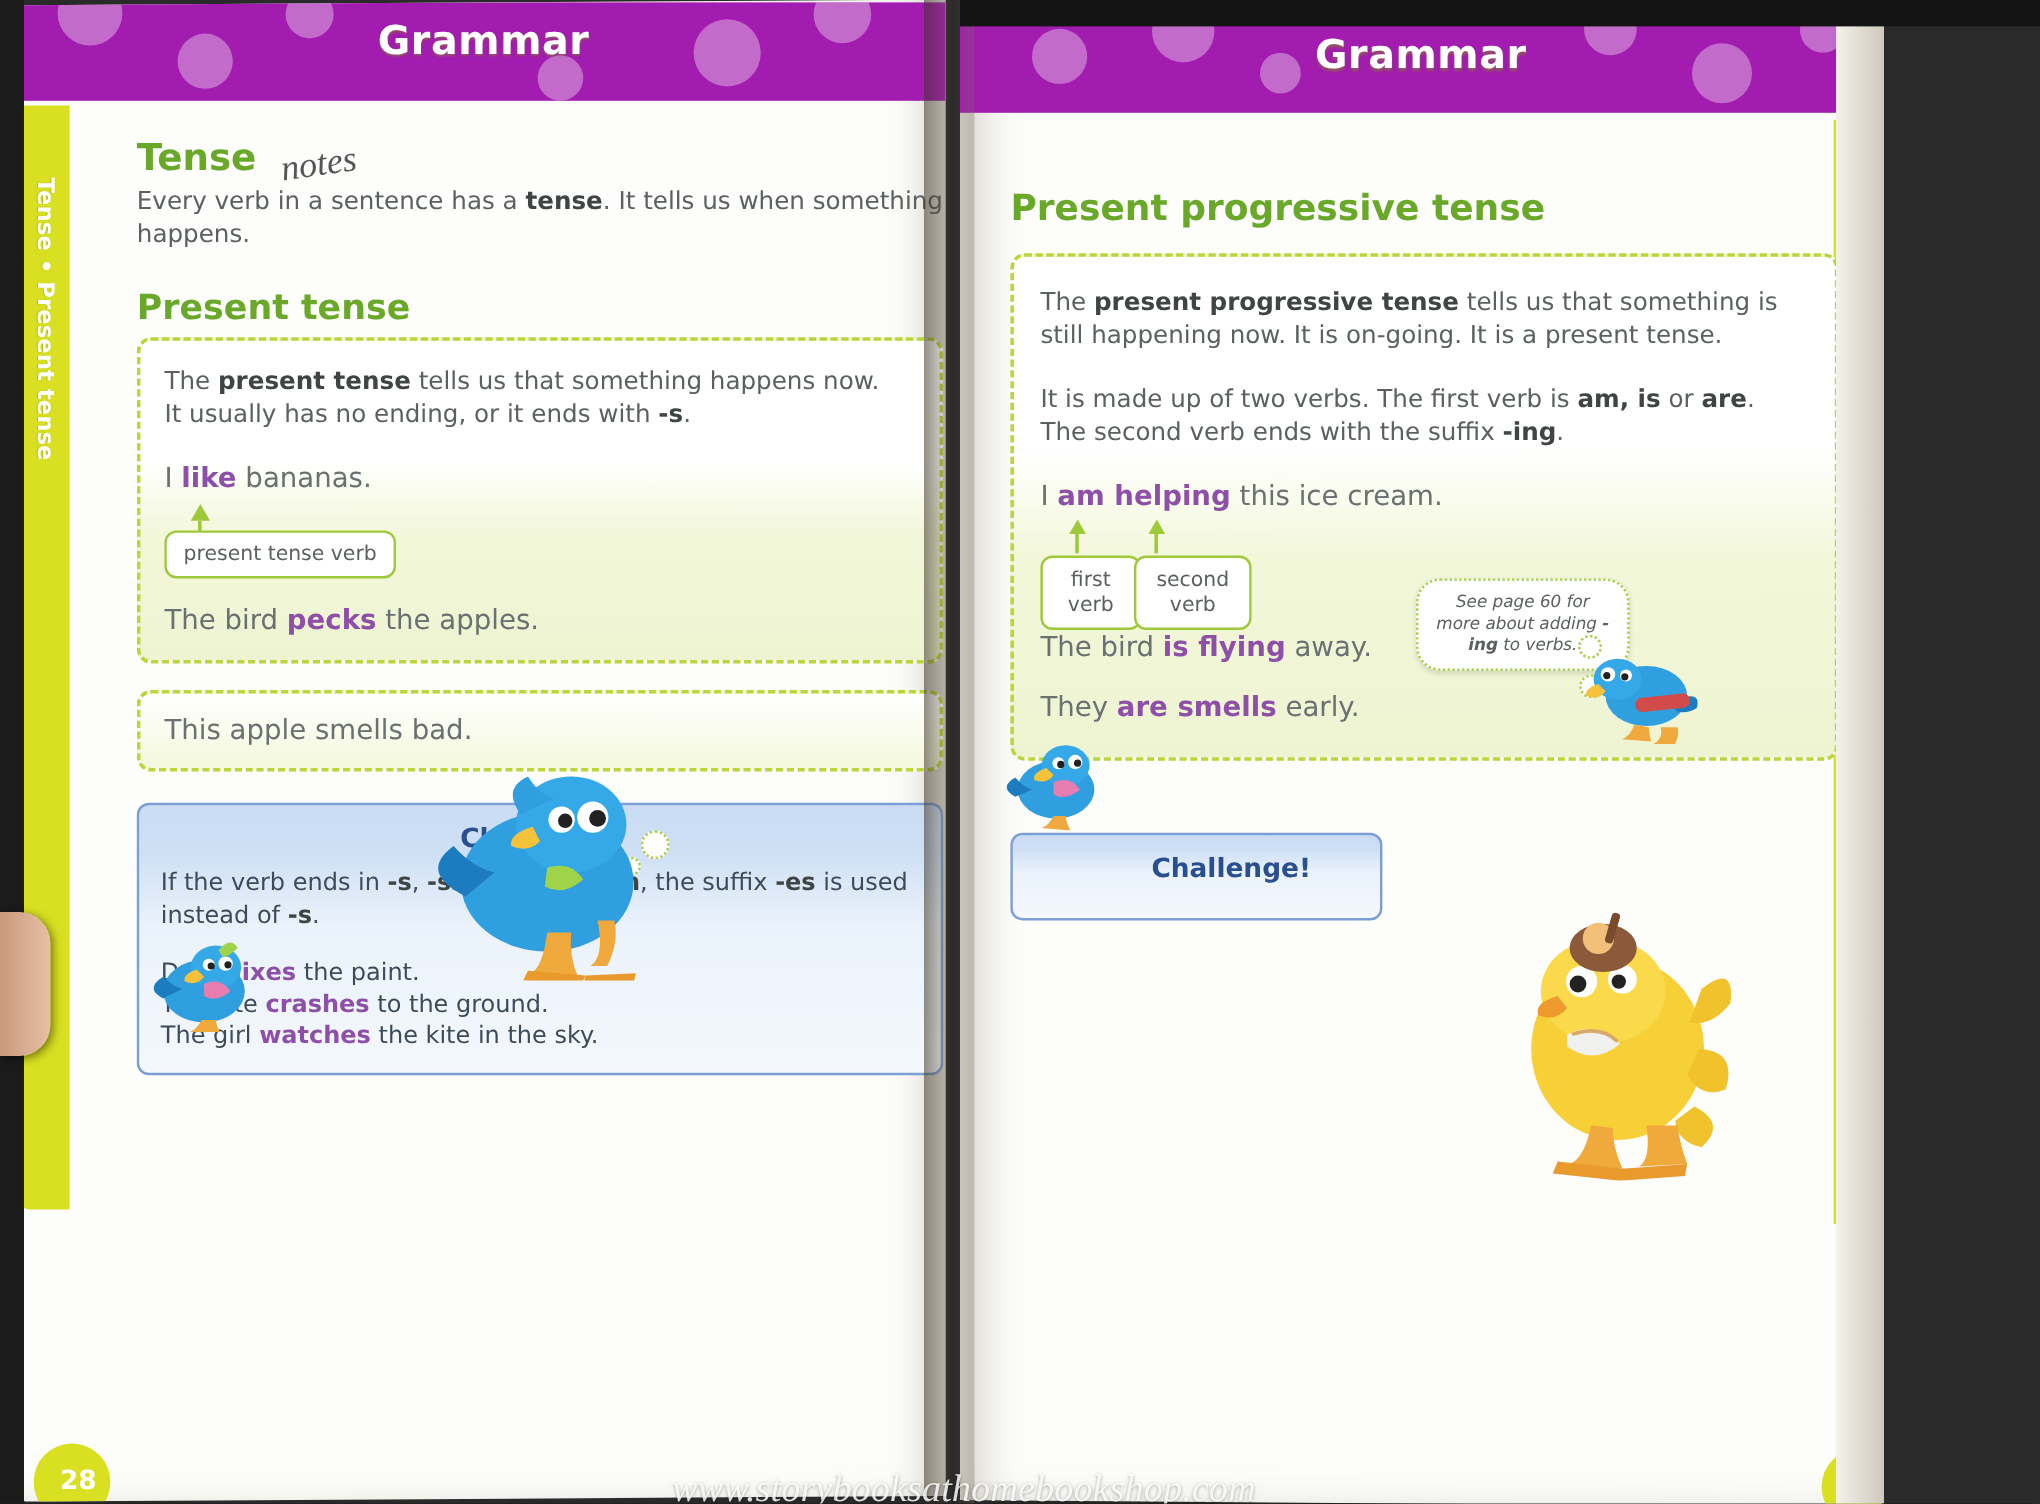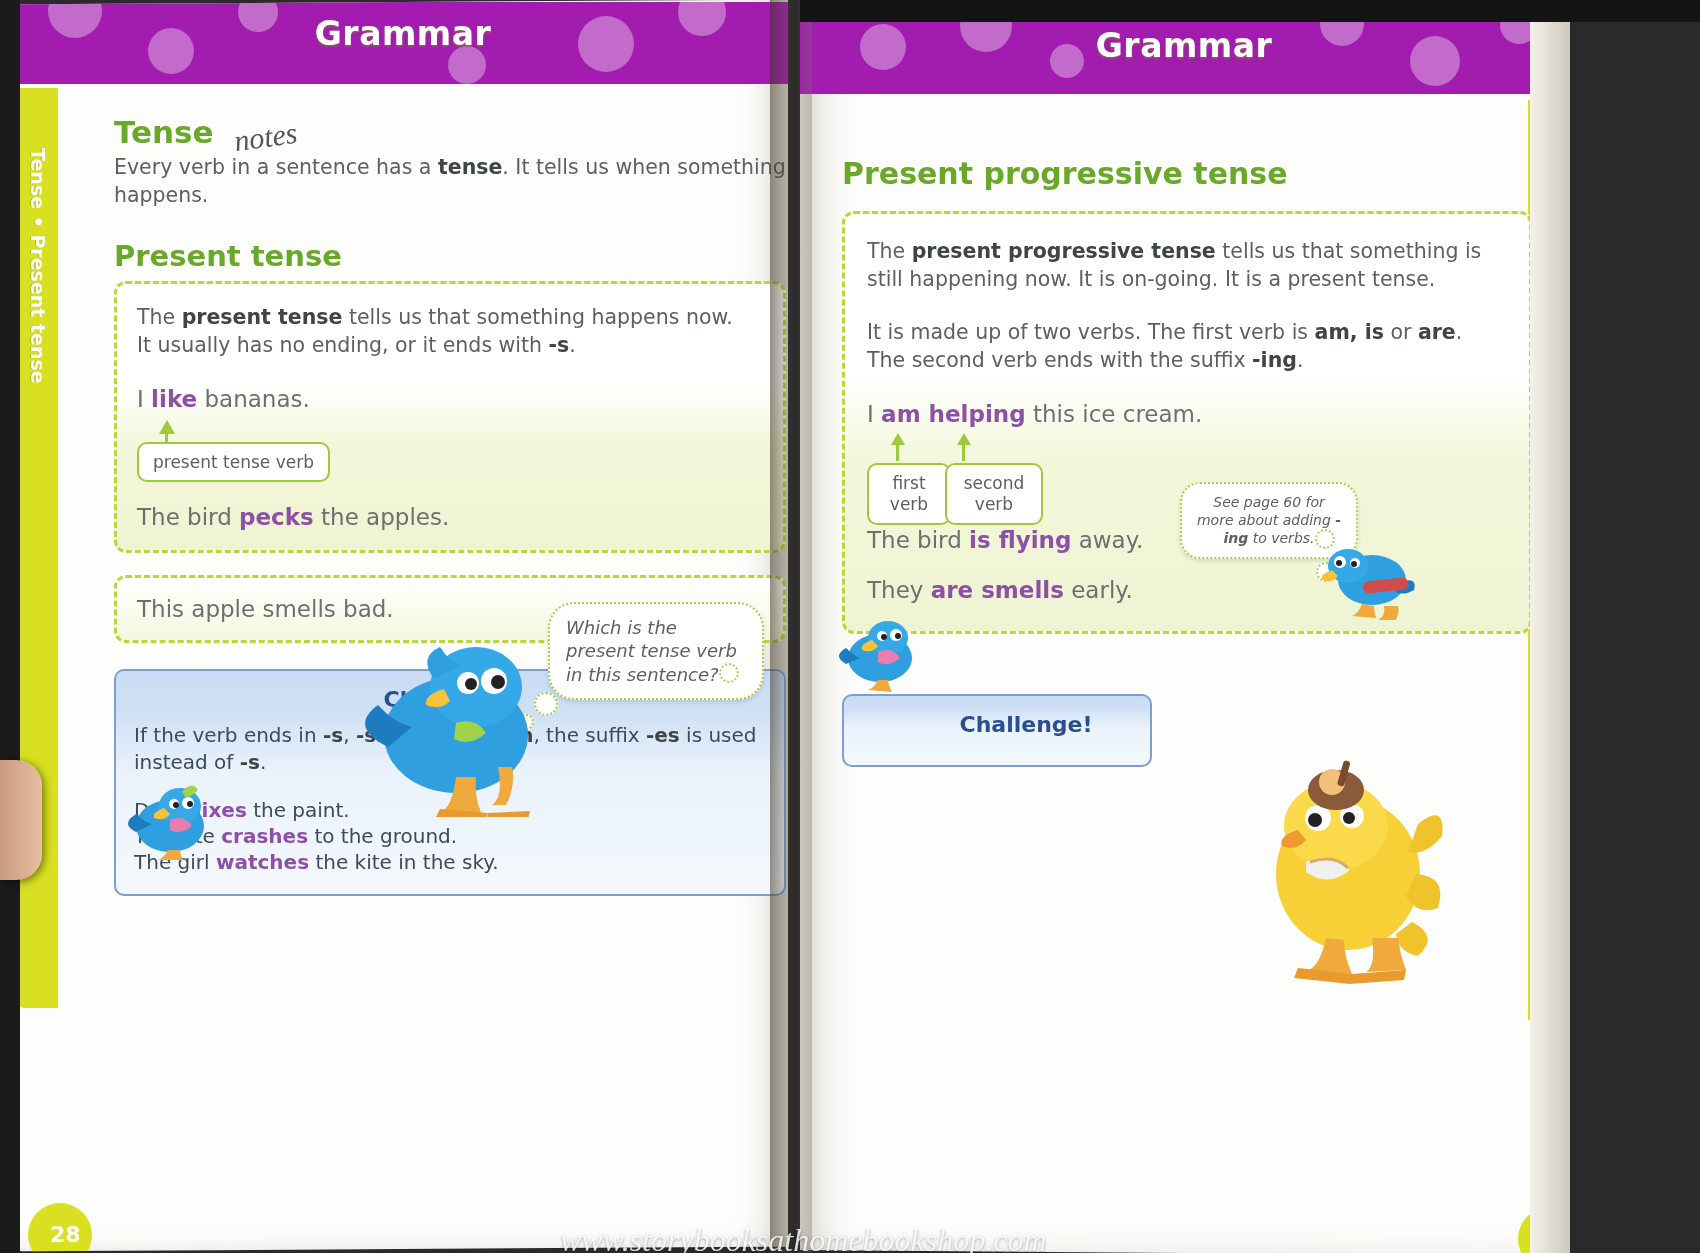--- a/index.html
+++ b/index.html
@@ -245,21 +245,20 @@
           </div>
           <div class="ex" style="color:#3d4a59;">
             The kite <span class="hl">crashes</span> to the ground.
           </div>
           <div class="ex" style="color:#3d4a59;">
             The girl <span class="hl">watches</span> the kite in the sky.
           </div>
         </div>
       </div>
 
-      <div class="bubble" style="left:530px;top:600px;width:180px;">Which is the present tense verb in this sentence?</div>
       <div style="position:absolute;left:516px;top:690px;width:20px;height:20px;border-radius:50%;background:#fff;border:2px dotted #a9cf45;"></div>
       <div style="position:absolute;left:500px;top:712px;width:12px;height:12px;border-radius:50%;background:#fff;border:2px dotted #a9cf45;"></div>
 
       <svg class="bird" style="left:330px;top:625px;" width="210" height="190" viewBox="0 0 210 190">
         <ellipse cx="108" cy="108" rx="72" ry="58" fill="#2f9fe0"></ellipse>
         <path d="M40 120 Q0 100 30 78 Q46 96 64 100 Z" fill="#1d7cc0"></path>
         <ellipse cx="128" cy="60" rx="46" ry="40" fill="#35a9e8"></ellipse>
         <path d="M86 52 q-16 -22 6 -32 q10 16 22 18 z" fill="#2f9fe0"></path>
         <circle cx="146" cy="54" r="13" fill="#fff"></circle>
           <circle cx="150" cy="55" r="7" fill="#222"></circle>

